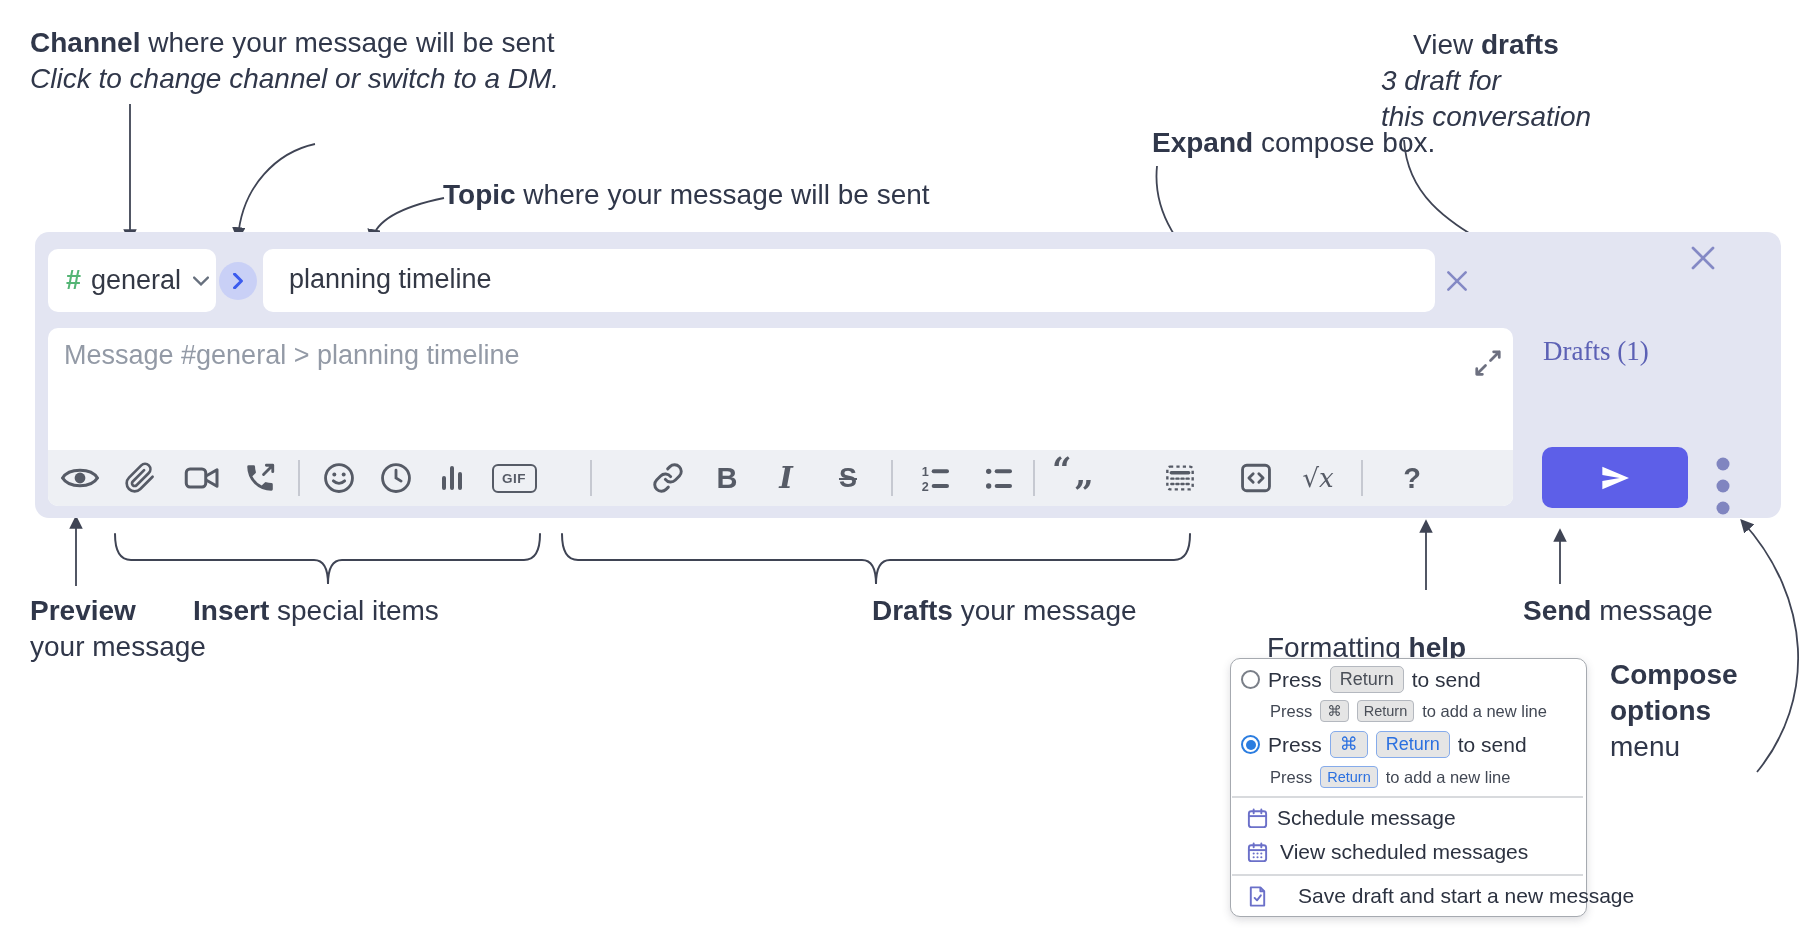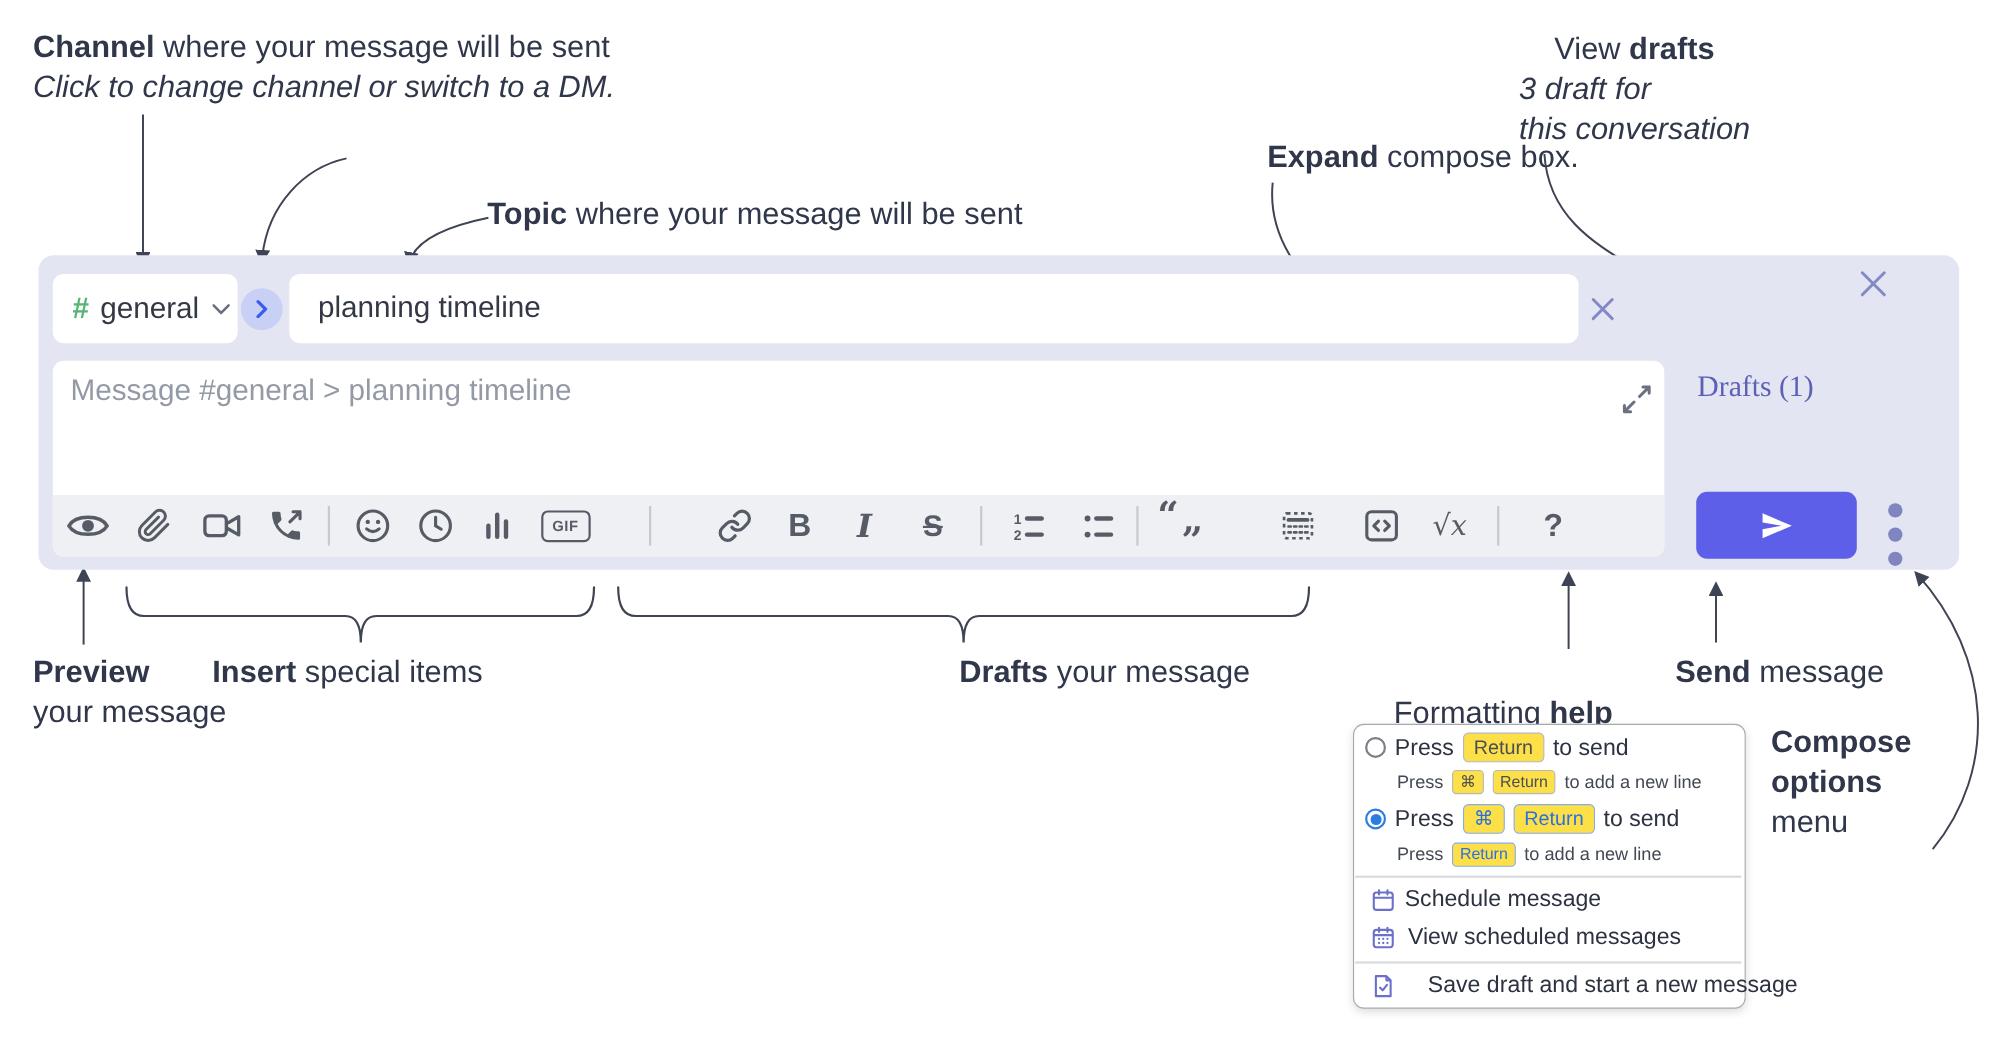--- a/index.html
+++ b/index.html
@@ -36,21 +36,21 @@
   .glyphHelp{font-size:29px;font-weight:600;}
   .sendbtn{left:1542px;top:447px;width:146px;height:61px;border-radius:10px;background:#5d5fe8;
            display:flex;align-items:center;justify-content:center;cursor:pointer;border:none;}
   .draftslink{left:1543px;top:336px;font-size:27px;color:#5c61b5;cursor:pointer;font-family:Liberation Serif, serif;}
   
   .popup{left:1230px;top:658px;width:355px;height:257px;background:#fff;border:1.5px solid #a6aab0;
          border-radius:10px;box-shadow:0 3px 8px rgba(60,60,80,.18);}
   .mrow{position:absolute;display:flex;align-items:center;gap:8px;white-space:nowrap;}
   .mtext{font-size:21px;color:#2c3240;}
   .msub{font-size:16.5px;color:#424854;}
-  .key{border:1.5px solid #b4b8bf;border-radius:5px;padding:0 9px;background:#fde047;color:#4a4f58;
+  .key{border:1.5px solid #b4b8bf;border-radius:5px;padding:0 9px;background:#e5e5e5;color:#4a4f58;
        font-size:18px;line-height:25px;display:inline-block;}
   .key.small{font-size:14.5px;line-height:20px;padding:0 6px;border-radius:4px;}
   .key.blue{color:#2b70e0;border-color:#85abeb;}
   .radio{width:19px;height:19px;border-radius:50%;border:2px solid #7a7f88;box-sizing:border-box;flex:none;}
   .radio.sel{border-color:#2b7de0;position:relative;}
   .radio.sel::after{content:"";position:absolute;left:2.5px;top:2.5px;width:10px;height:10px;border-radius:50%;background:#2b7de0;}
   .mdivider{position:absolute;left:1232px;width:351px;height:1.5px;background:#d8dadd;}
   .mitem{font-size:21px;color:#2c3240;}
   svg{display:block;}
 </style>

